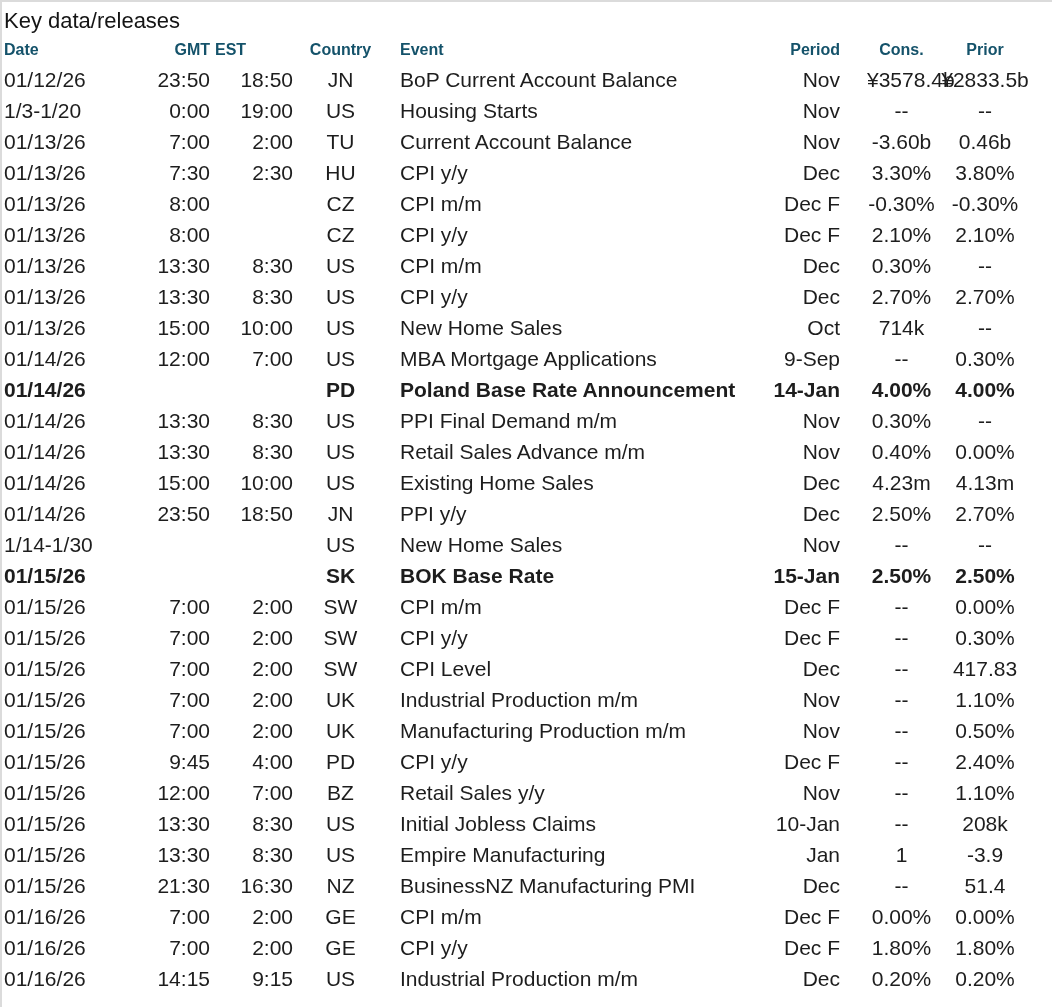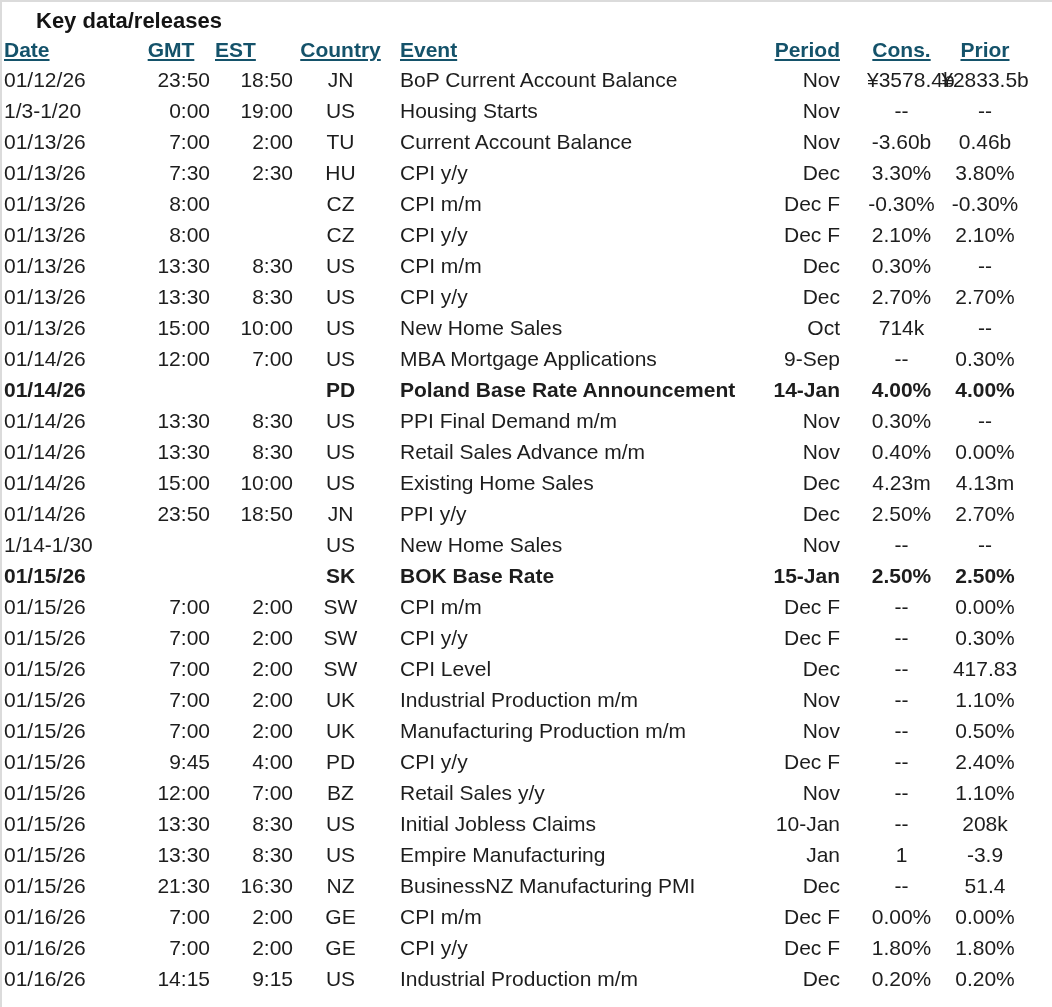--- a/index.html
+++ b/index.html
@@ -9,54 +9,52 @@
     width:1052px; height:1007px;
     background:#ffffff;
     border-top:2px solid #dbdbdb;
     border-left:2px solid #dbdbdb;
     padding:4px 0 0 2px;
     font-family:"Liberation Sans", sans-serif;
     color:#1d1d1d;
     overflow:hidden;
   }
   .title {
-    font-size:22px; font-weight:700;
+    font-size:22px; font-weight:400;
     height:30px; line-height:30px;
     color:#141414;
     white-space:nowrap;
-    margin-left:32px;
   }
   .grid {
     display:grid;
     grid-template-columns:126px 80px 83px 95px 352px 100px 96px 98px;
   }
   .row { display:contents; }
   .hcell {
-    font-size:21px; font-weight:700;
+    font-size:16px; font-weight:700;
     height:28px; line-height:28px;
     color:#14526A;
     white-space:nowrap;
-    text-decoration:underline;
   }
   .cell {
     font-size:21px;
     height:31px; line-height:31px;
     white-space:nowrap;
   }
   
   .col-0 { text-align:left; }
   .col-1 { text-align:right; }
   .col-2 { text-align:right; }
   .col-3 { text-align:center; }
   .col-4 { text-align:left; padding-left:12px; }
   .col-5 { text-align:right; padding-left:3px; }
   .col-6 { text-align:center;margin-left:27px; }
   .col-7 { text-align:center; }
   
-  .hcell.col-1 { text-align:center; padding-left:2px; }
+  .hcell.col-1 { text-align:right; padding-left:2px; }
   .hcell.col-2 { text-align:left; padding-left:5px; }
   .row.bold .cell { font-weight:700; }
 </style>
 </head>
 <body>
 
 <div class="sheet">
   <div class="title">Key data/releases</div>
 
   <div class="grid">

